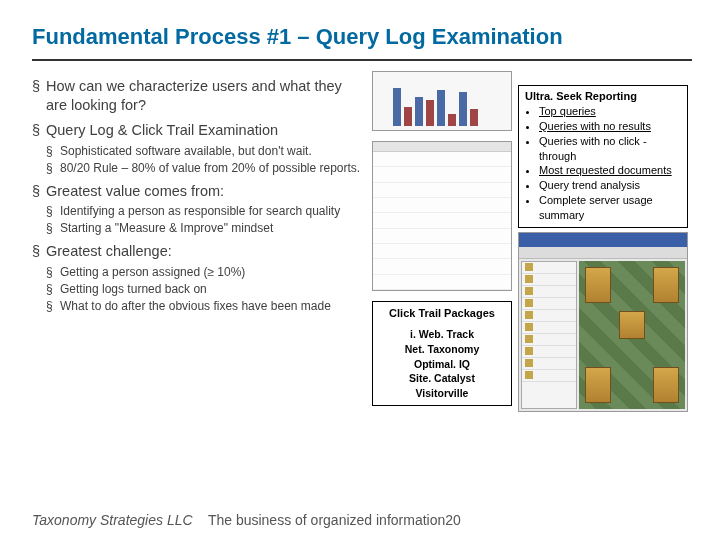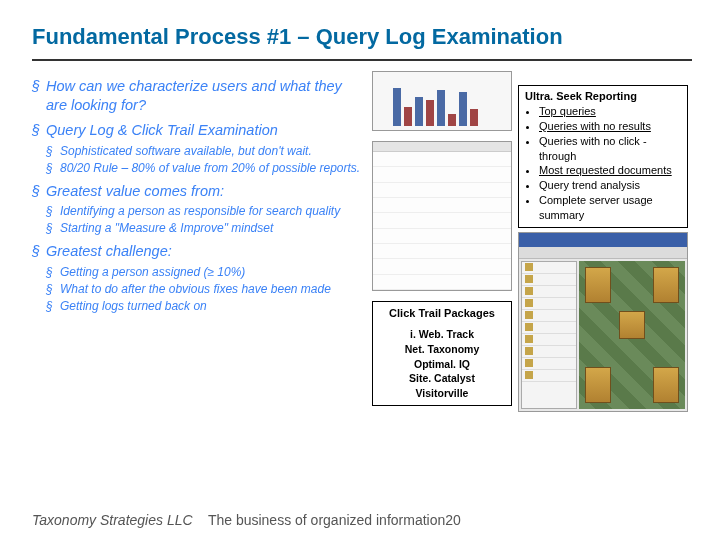--- a/index.html
+++ b/index.html
@@ -1,21 +1,21 @@
 <!DOCTYPE html>
 <html><head>
 <meta charset="utf-8">
 <style>
   * { margin: 0; padding: 0; box-sizing: border-box; }
   body { width: 720px; height: 540px; font-family: Arial, sans-serif; background: #fff; position: relative; }
   .slide { padding: 24px 32px 0 32px; height: 100%; }
   .title { font-size: 22px; font-weight: bold; color: #0369a1; margin-bottom: 9px; }
   .title-rule { height: 2px; background: #333; width: 660px; margin-bottom: 10px; }
   .content { display: flex; gap: 10px; }
-  .left { width: 330px; font-size: 13px; color: #3b82f6; font-style: italic; }
+  .left { width: 330px; font-size: 13px; color: #404040; }
   .b1 { margin: 6px 0 4px 0; padding-left: 14px; position: relative; line-height: 1.3; }
   .b1::before { content: "§"; position: absolute; left: 0; top: 0; }
   .b2 { margin: 2px 0 2px 14px; padding-left: 14px; position: relative; font-size: 12px; line-height: 1.25; }
   .b2::before { content: "§"; position: absolute; left: 0; top: 0; }
   .b1.top { font-size: 14.5px; }
   .right { flex: 1; display: flex; gap: 6px; }
   .col-a { width: 140px; display: flex; flex-direction: column; gap: 10px; }
   .chart-box { border: 1px solid #999; background: #f7f7f7; height: 60px; position: relative; display: flex; align-items: flex-end; padding: 6px 4px 4px 20px; gap: 3px; }
   .bar { width: 8px; background: #4a6aa5; }
   .bar.r { background: #a04545; }
@@ -53,22 +53,22 @@
     <div class="left">
       <div class="b1 top">How can we characterize users and what they are looking for?</div>
       <div class="b1 top">Query Log &amp; Click Trail Examination</div>
       <div class="b2">Sophisticated software available, but don't wait.</div>
       <div class="b2">80/20 Rule – 80% of value from 20% of possible reports.</div>
       <div class="b1 top">Greatest value comes from:</div>
       <div class="b2">Identifying a person as responsible for search quality</div>
       <div class="b2">Starting a "Measure &amp; Improve" mindset</div>
       <div class="b1 top">Greatest challenge:</div>
       <div class="b2">Getting a person assigned (≥ 10%)</div>
+      <div class="b2">Getting logs turned back on</div>
       <div class="b2">What to do after the obvious fixes have been made</div>
-      <div class="b2">Getting logs turned back on</div>
     </div>
 
     <div class="right">
       <div class="col-a">
         <div class="chart-box">
           <div class="bar" style="height:80%"></div>
             <div class="bar r" style="height:40%"></div>
           <div class="bar" style="height:60%"></div>
             <div class="bar r" style="height:55%"></div>
           <div class="bar" style="height:75%"></div>

